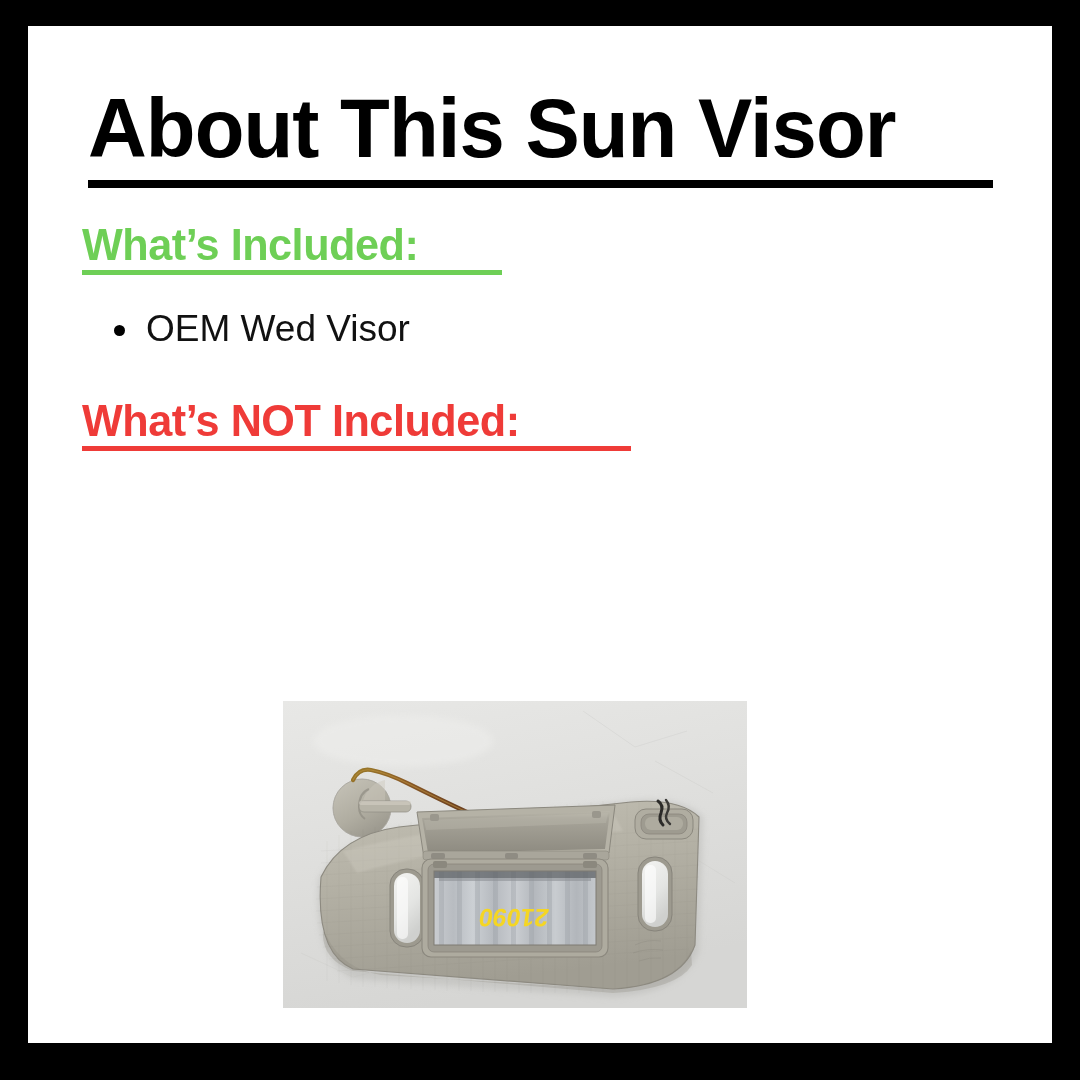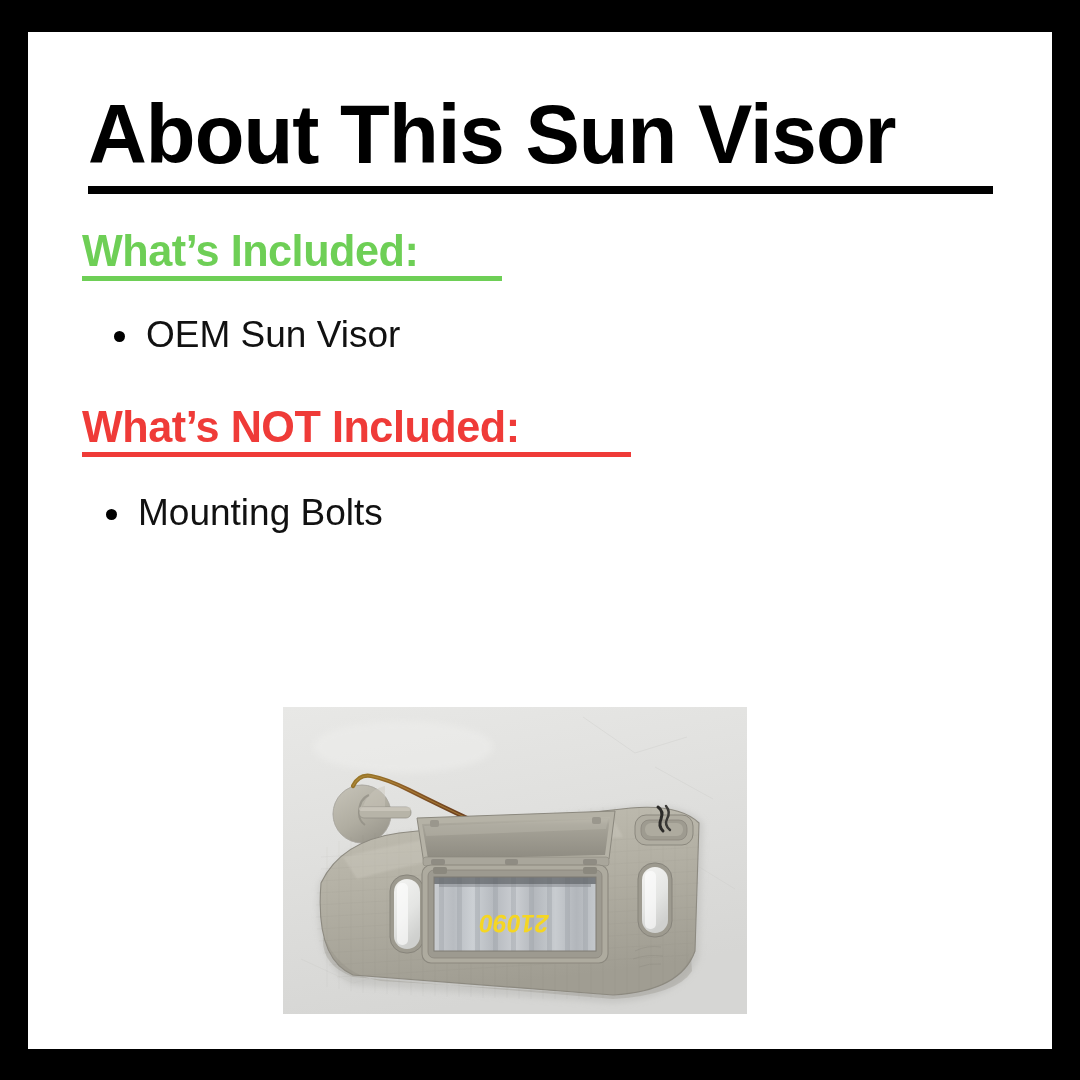--- a/index.html
+++ b/index.html
@@ -18,21 +18,21 @@
     position: absolute;
     left: 0; top: 0;
     width: 1080px;
     height: 1080px;
     background: #000000;
   }
 
   .canvas {
     position: absolute;
     left: 28px;
-    top: 32px;
+    top: 26px;
     width: 1024px;
     height: 1017px;
     background: #ffffff;
     overflow: hidden;
   }
 
   
   .title-wrap {
     position: absolute;
     left: 60px;
@@ -135,28 +135,27 @@
 
     <div class="title-wrap">
       <div class="title" style="color: rgb(0, 0, 0);">About This Sun Visor</div>
       <div class="title-rule" style="background: rgb(0, 0, 0);"></div>
     </div>
 
     <div class="section-head" id="included-head" style="color: rgb(110, 207, 86);">What’s Included:</div>
     <div class="section-rule" id="included-rule" style="background: rgb(110, 207, 86);"></div>
 
     <ul class="bullet-list" id="included-list">
-      <li>OEM Sun Visor</li>
+      <li>OEM Wed Visor</li>
     </ul>
 
     <div class="section-head" id="not-included-head" style="color: rgb(239, 59, 56);">What’s NOT Included:</div>
     <div class="section-rule" id="not-included-rule" style="background: rgb(239, 59, 56);"></div>
 
     <ul class="bullet-list" id="not-included-list">
-      <li>Mounting Bolts</li>
     </ul>
 
     <div class="photo" aria-label="Used OEM tan sun visor with vanity mirror, two illuminated light lenses, pivot mount with brown wire, and a yellow handwritten inventory number">
       <svg viewBox="0 0 464 307" preserveAspectRatio="none">
         <defs>
           <linearGradient id="bgGrad" x1="0" y1="0" x2="0.3" y2="1">
             <stop offset="0%" stop-color="#e8e8e6"></stop>
             <stop offset="45%" stop-color="#e0e0de"></stop>
             <stop offset="100%" stop-color="#d6d6d4"></stop>
           </linearGradient>

